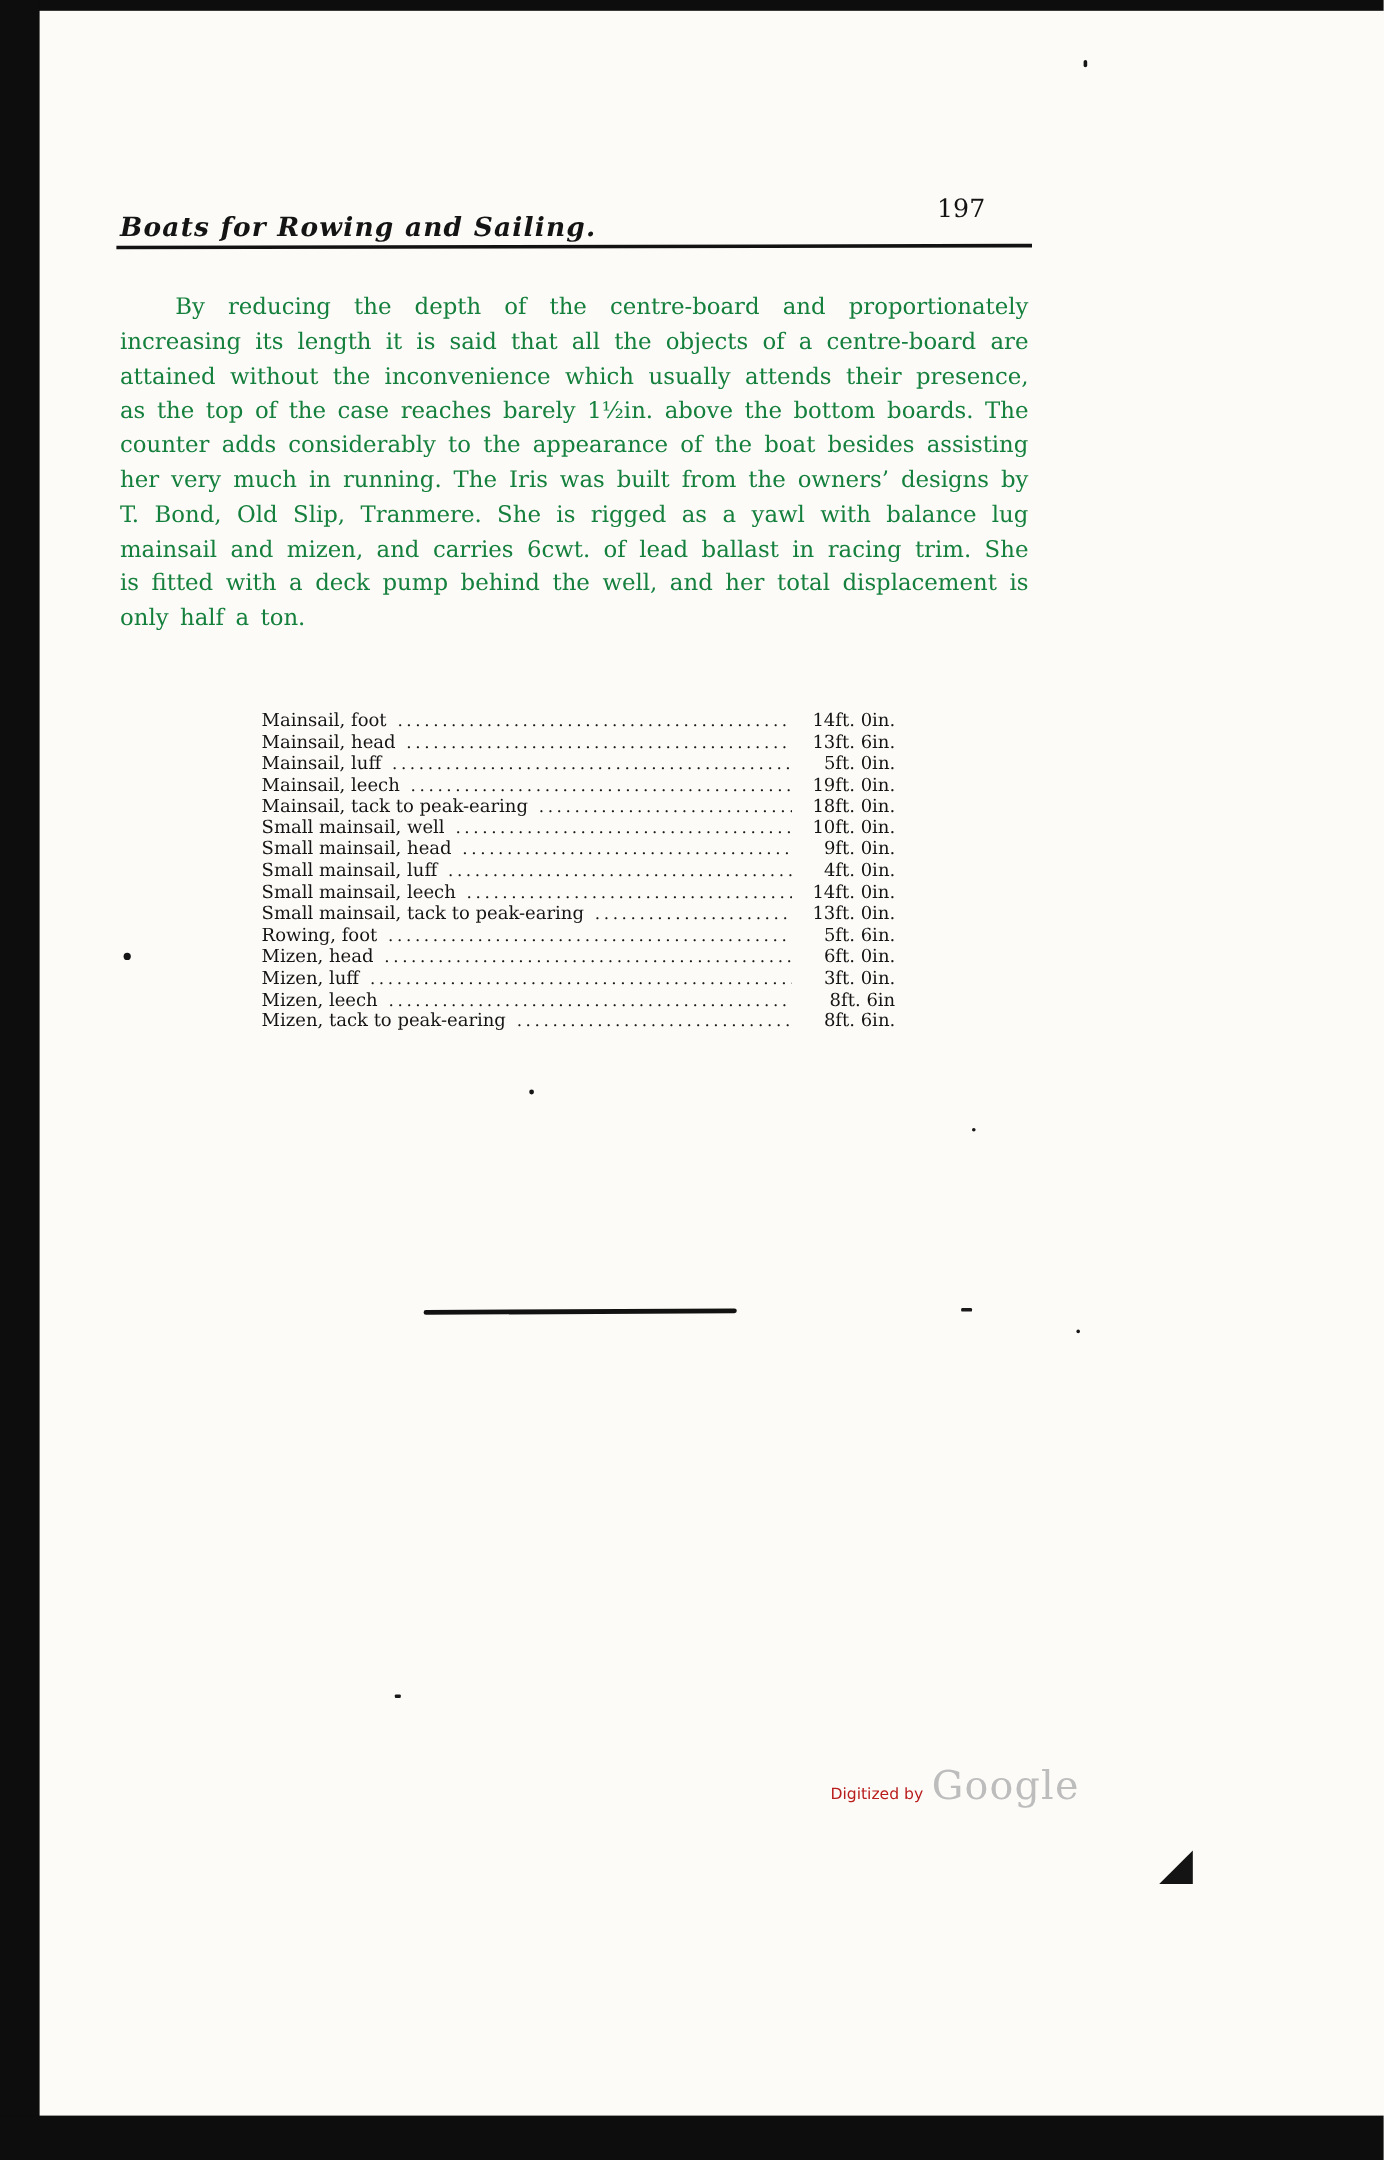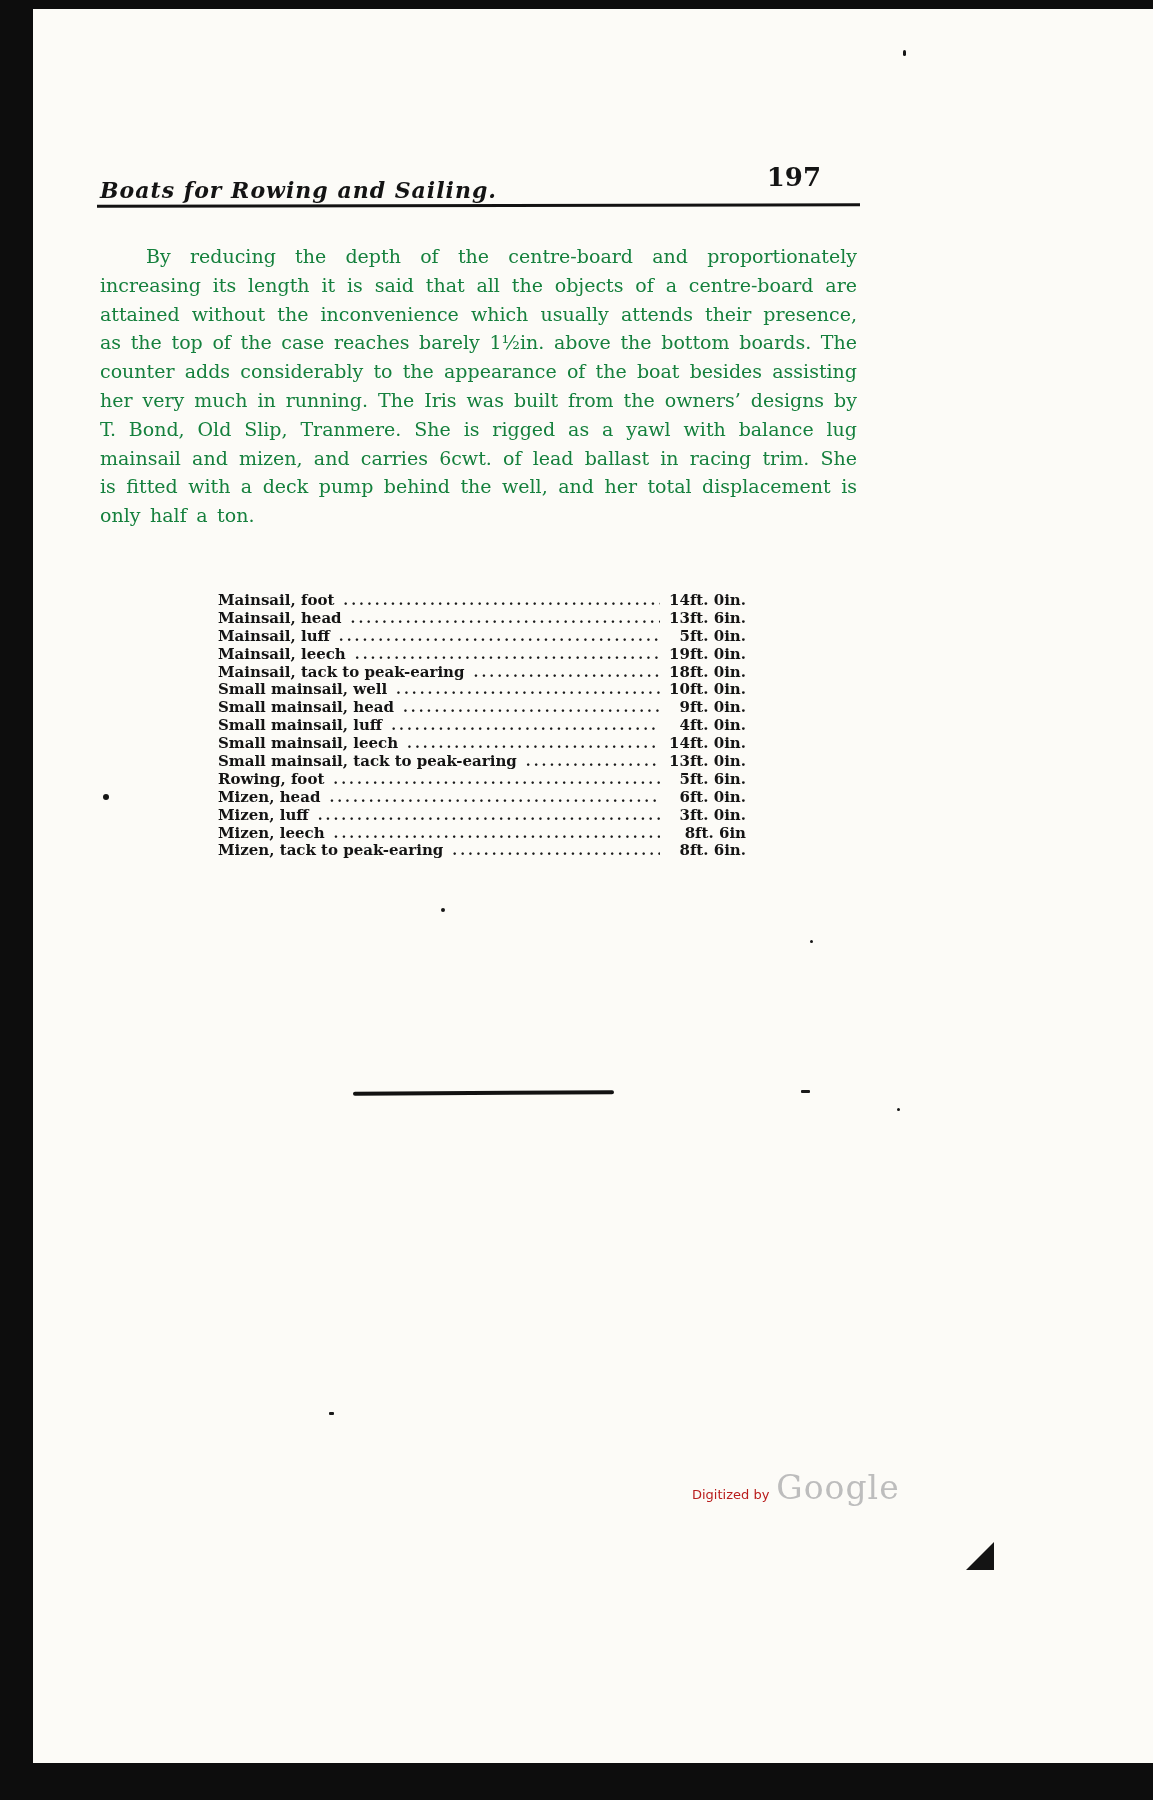--- a/index.html
+++ b/index.html
@@ -13,32 +13,32 @@
   }
   
   .frame-top    { position:absolute; left:0; top:0; width:1153px; height:9px;  background:#0d0d0d; }
   .frame-left   { position:absolute; left:0; top:0; width:33px;  height:1800px; background:#0d0d0d; }
   .frame-bottom { position:absolute; left:0; top:1763px; width:1153px; height:37px; background:#0d0d0d; }
 
   .content { position:absolute; left:100px; top:0; width:757px; }
 
   .running-head { position:absolute; top:177px; left:0; width:100%; text-align:left; }
   .head-title { font-style:italic; font-weight:700; font-size:22px; letter-spacing:1px; color:#141414; }
-  .page-num { position:absolute; right:36px; top:162px; font-weight:700; font-size:26px; color:#141414; }
+  .page-num { position:absolute; right:36px; top:162px; font-weight:400; font-size:21px; color:#141414; }
 
   .head-rule { position:absolute; top:204px; left:-3px; width:763px; height:3px; background:#121212; transform:rotate(-0.12deg); }
 
   .body-para {
     position:absolute; top:223px; left:0; width:757px;
     font-size:19px; line-height:28.8px;
     text-align:justify; text-indent:46px;
     word-spacing:3.5px; color:#15803d;
   }
 
-  .meas-table { position:absolute; top:591px; left:118px; width:528px; font-size:15px; font-weight:700; }
+  .meas-table { position:absolute; top:591px; left:118px; width:528px; font-size:15px; font-weight:400; }
   .meas-row { display:flex; align-items:baseline; height:17.9px; }
   .meas-label { white-space:nowrap; }
   .meas-leader { flex:1 1 auto; overflow:hidden; white-space:nowrap; letter-spacing:3px; margin:0 4px 0 9px; font-size:14px; color:#1a1a1a; }
   .meas-value { white-space:nowrap; text-align:right; min-width:82px; }
 
   
   .speck { position:absolute; background:#161616; border-radius:50%; }
   .speck-bullet     { left:103px; top:794px;  width:6px; height:6px; }
   .speck-center-dot { left:441px; top:908px;  width:4px; height:4px; }
   .speck-right-dot1 { left:810px; top:940px;  width:3px; height:3px; }

